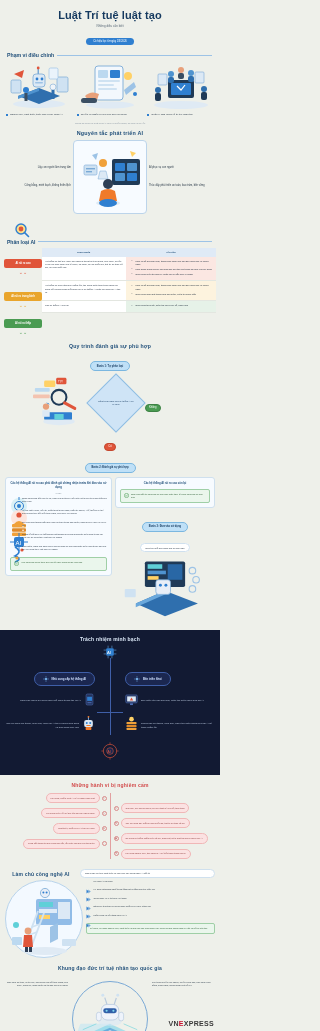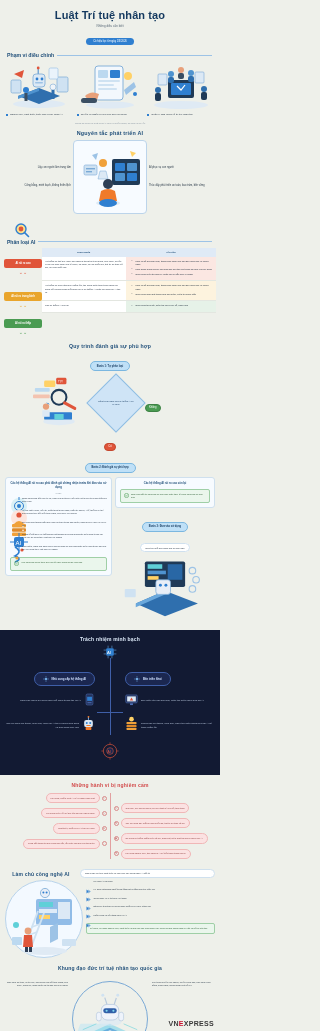--- a/index.html
+++ b/index.html
@@ -217,21 +217,21 @@
     font-size: 7px; font-weight: bold; color: #3a3a3a; letter-spacing: .3px;
   }
   .brand .mark { color: #c8102e; }
 </style>
 </head>
 <body>
 
 <div class="page">
 
   <div class="header">
-    <div class="title">Luật Trí tuệ nhân tạo</div>
+    <div class="title">Luật Trí tuệ luật tạo</div>
     <div class="subtitle">Những điều cần biết</div>
     <div class="pill-date">Có hiệu lực từ ngày 1/3/2026</div>
   </div>
 
   <div>
     <div class="scope-head">
       <span class="lbl">Phạm vi điều chỉnh</span>
       <span class="rule"></span>
     </div>
 

